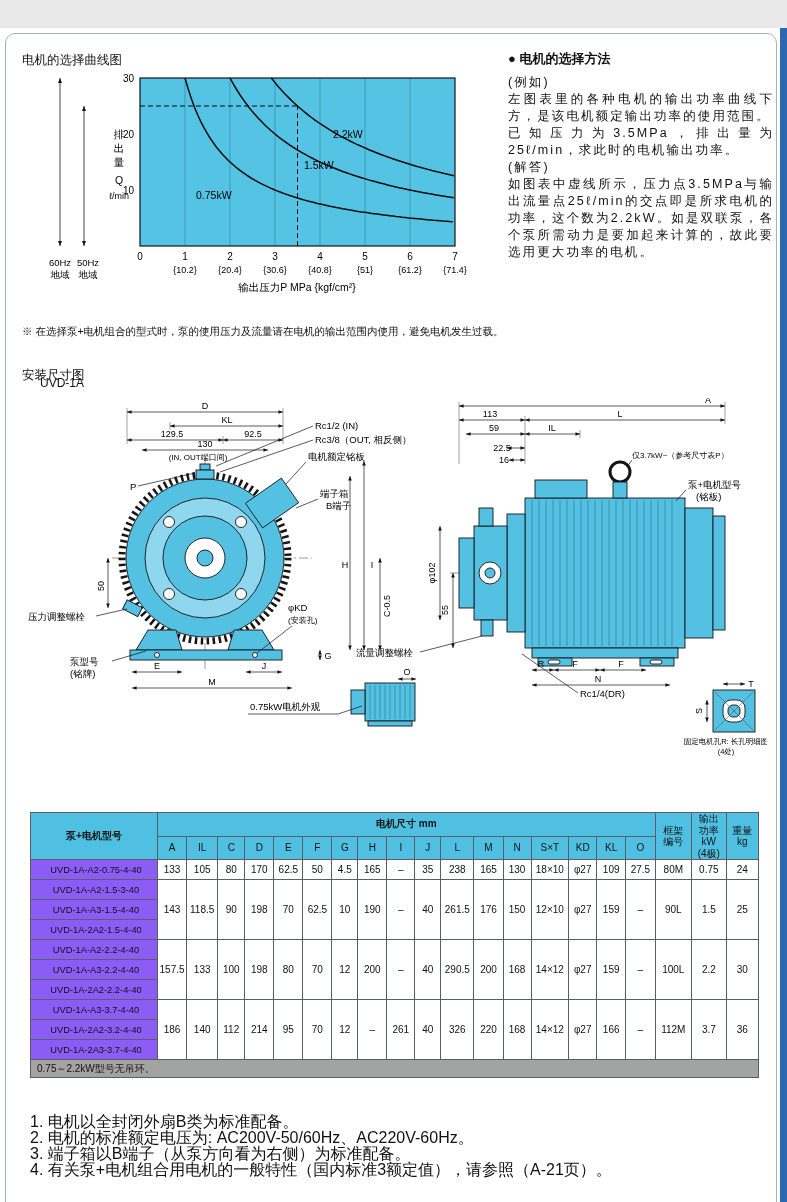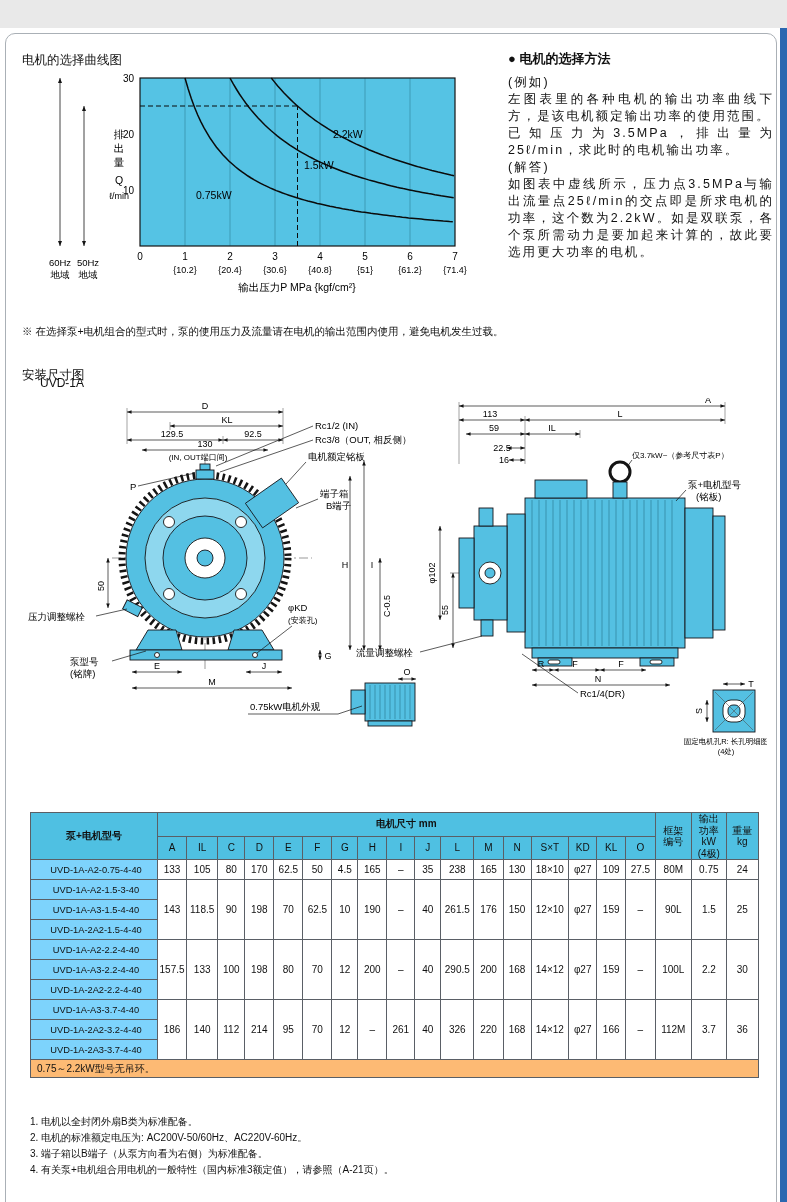--- a/index.html
+++ b/index.html
@@ -21,24 +21,24 @@
   .drawing-model { position:absolute; left:40px; top:348px; font-size:12px; }
   #drawing-svg { position:absolute; left:20px; top:370px; }
 
   .dim-table { position:absolute; left:30px; top:784px; width:729px;
           border-collapse:collapse; table-layout:fixed; }
   .dim-table th, .dim-table td { border:1px solid #5a5f66; font-size:10px; text-align:center;
           padding:0; height:19px; overflow:hidden; }
   .dim-table thead th { background:#4fc0e2; font-weight:normal; }
   .dim-table th.bold { font-weight:bold; }
   .pre { white-space:pre-line; font-size:9.5px; line-height:1.15; }
-  .model-cell { background:#7dd3fc; text-align:right; padding-left:4px !important; font-size:9.3px !important; }
-  .footnote-cell { background:#fdba74; text-align:left !important; padding-left:6px !important; font-size:10px; height:17px !important; }
-
-  .notes { position:absolute; left:30px; top:1086px; font-size:10px; line-height:16px; }
+  .model-cell { background:#8b5cf6; text-align:right; padding-left:4px !important; font-size:9.3px !important; }
+  .footnote-cell { background:#a3a3a3; text-align:left !important; padding-left:6px !important; font-size:10px; height:17px !important; }
+
+  .notes { position:absolute; left:30px; top:1086px; font-size:16px; line-height:16px; }
 
   
   .plot-bg { fill:#55c3e4; stroke:#141414; stroke-width:1.2; }
   .grid { stroke:#0c3c4c; stroke-width:0.6; opacity:.5; }
   .curve { fill:none; stroke:#0b0b0b; stroke-width:1.5; }
   .guide { stroke:#0b0b0b; stroke-width:1; stroke-dasharray:5 3; fill:none; }
   .curve-lbl { font-size:10.5px; fill:#000; }
   .tick { font-size:10px; text-anchor:middle; fill:#000; }
   .tick2 { font-size:9px; text-anchor:middle; fill:#000; }
   .ytick { font-size:10px; text-anchor:end; fill:#000; }

